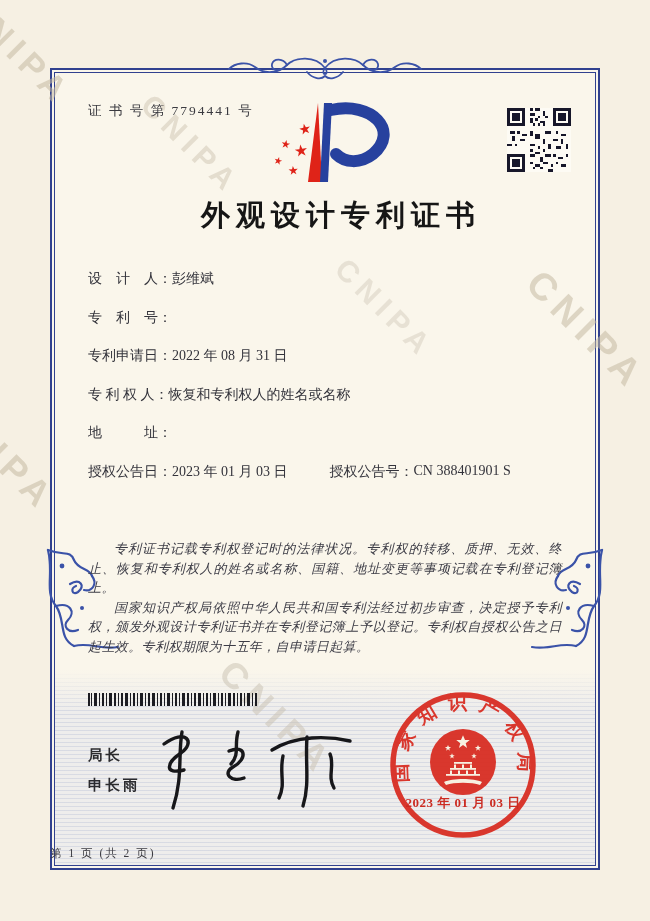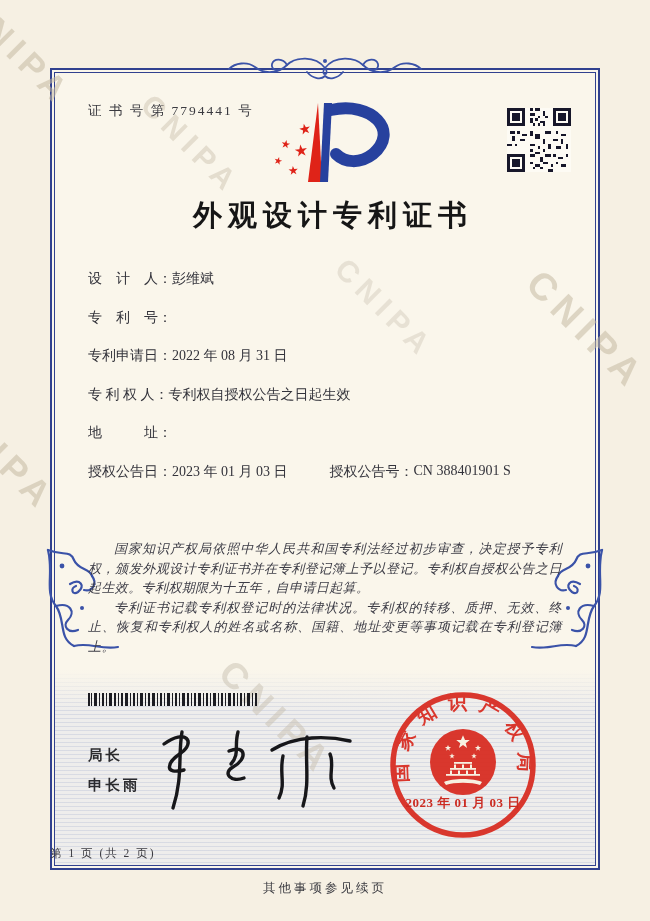--- a/index.html
+++ b/index.html
@@ -22,21 +22,21 @@
   .band-lines{position:absolute;left:3px;right:3px;top:600px;bottom:3px;
       background:repeating-linear-gradient(180deg,rgba(116,134,186,0.18) 0 1px,rgba(0,0,0,0) 1px 4px),
                  rgba(219,224,240,0.38);}
   .band-fade{position:absolute;left:3px;right:3px;top:600px;height:40px;
       background:linear-gradient(180deg,#faf6eb 0%,rgba(250,246,235,0) 100%);}
   
   .content{position:absolute;left:50px;top:68px;width:550px;height:574px;z-index:3;}
   .cert-no{position:absolute;left:38px;top:34px;font-size:13.5px;letter-spacing:2px;color:#3a3a40;}
   .logo{position:absolute;left:202px;top:33px;width:175px;height:86px;}
   .qr{position:absolute;left:457px;top:40px;width:64px;height:64px;}
-  .doc-title{position:absolute;left:8px;top:128px;width:100%;text-align:center;
+  .doc-title{position:absolute;left:16px;top:128px;width:100%;text-align:center;
              font-size:29px;font-weight:bold;letter-spacing:6px;color:#161616;}
   .fields{position:absolute;left:38px;right:30px;top:202px;font-size:14px;color:#33333b;}
   .frow{height:20px;margin-bottom:18.5px;display:flex;white-space:pre;}
   .frow .lab{flex:none;}
   .grant2{margin-left:42px;display:flex;white-space:pre;}
   .paras{position:absolute;left:38px;right:38px;top:471px;font-size:13px;line-height:19.5px;
          color:#3c3c46;text-align:justify;font-style:italic;letter-spacing:0.4px;}
   .paras p{margin:0;text-indent:2em;}
   .barcode{position:absolute;left:38px;top:624px;width:169px;height:13px;}
   .sig-label{position:absolute;left:38px;font-family:Liberation Serif, serif;
@@ -205,38 +205,38 @@
       </div>
       <div class="frow">
         <span class="lab">专　利　号：</span>
       </div>
       <div class="frow">
         <span class="lab">专利申请日：</span>
         <span class="val">2022 年 08 月 31 日</span>
       </div>
       <div class="frow">
         <span class="lab">专 利 权 人：</span>
-        <span class="val">专利权自授权公告之日起生效</span>
+        <span class="val">恢复和专利权人的姓名或名称</span>
       </div>
       <div class="frow">
         <span class="lab">地　　　址：</span>
       </div>
       <div class="frow">
         <span class="lab">授权公告日：</span>
         <span class="val">2023 年 01 月 03 日</span>
         <span class="grant2">
           <span class="lab">授权公告号：</span>
           <span class="val">CN 388401901 S</span>
         </span>
       </div>
     </div>
 
     <div class="paras">
+      <p>专利证书记载专利权登记时的法律状况。专利权的转移、质押、无效、终止、恢复和专利权人的姓名或名称、国籍、地址变更等事项记载在专利登记簿上。</p>
       <p>国家知识产权局依照中华人民共和国专利法经过初步审查，决定授予专利权，颁发外观设计专利证书并在专利登记簿上予以登记。专利权自授权公告之日起生效。专利权期限为十五年，自申请日起算。</p>
-      <p>专利证书记载专利权登记时的法律状况。专利权的转移、质押、无效、终止、恢复和专利权人的姓名或名称、国籍、地址变更等事项记载在专利登记簿上。</p>
     </div>
 
     <div class="barcode">
       <svg width="169" height="13" viewBox="0 0 169 13" shape-rendering="crispEdges">
         <g fill="#1c1c22">
           <rect x="0" width="2" height="13"></rect>
             <rect x="3" width="1" height="13"></rect>
             <rect x="6" width="3" height="13"></rect>
           <rect x="11" width="1" height="13"></rect>
             <rect x="14" width="2" height="13"></rect>
@@ -329,14 +329,13 @@
             <path d="M56,92 C64,88 86,88 94,92 L92,95 C84,92 66,92 58,95 Z"></path>
           </g>
         </g>
       </svg>
       <div class="seal-date">2023 年 01 月 03 日</div>
     </div>
 
     <div class="page-info">第 1 页 (共 2 页)</div>
   </div>
 
-  <div class="cont-note">其他事项参见续页</div>
 </div>
 
 </body></html>

